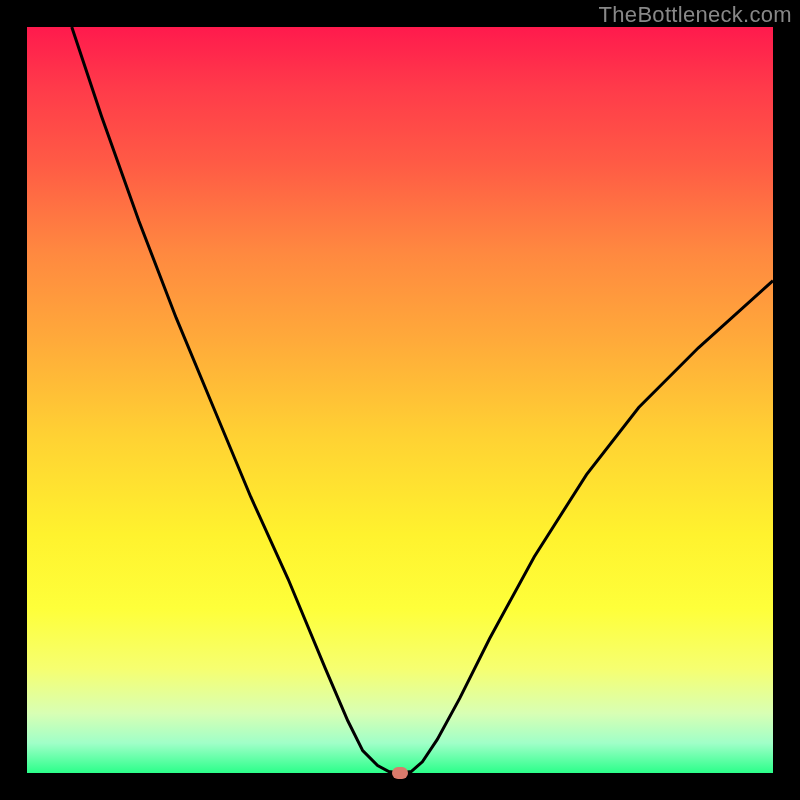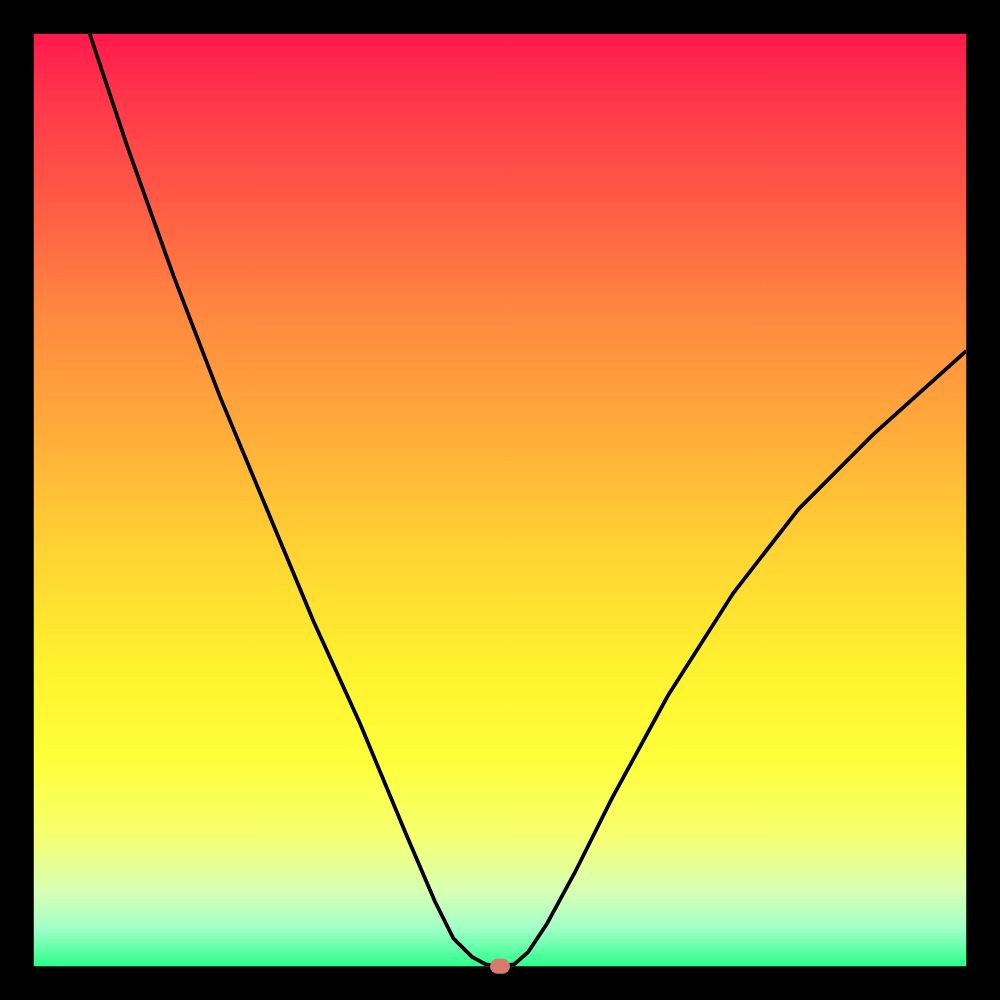--- a/index.html
+++ b/index.html
@@ -71,13 +71,14 @@
 
 <div class="frame">
   <div class="plot"></div>
 
   <svg class="curve-svg" viewBox="0 0 746 746" preserveAspectRatio="none">
     <path id="curve-path" d="M44.76 0.00 L74.60 89.52 L111.90 193.96 L149.20 290.94 L186.50 380.46 L223.80 469.98 L261.10 552.04 L298.40 641.56 L320.78 693.78 L335.70 723.62 L350.62 738.54 L361.81 744.51 L373.00 746.00 L384.19 744.51 L395.38 734.81 L410.30 712.43 L432.68 671.40 L462.52 611.72 L507.28 529.66 L559.50 447.60 L611.72 380.46 L671.40 320.78 L746.00 253.64" fill="none" stroke="#000" stroke-width="3"></path>
   </svg>
 
   <div id="marker-dot" class="dot" style="left: 400px; top: 773px;"></div>
 
+  <div class="watermark">TheBottleneck.com</div>
 </div>
 
 </body></html>

